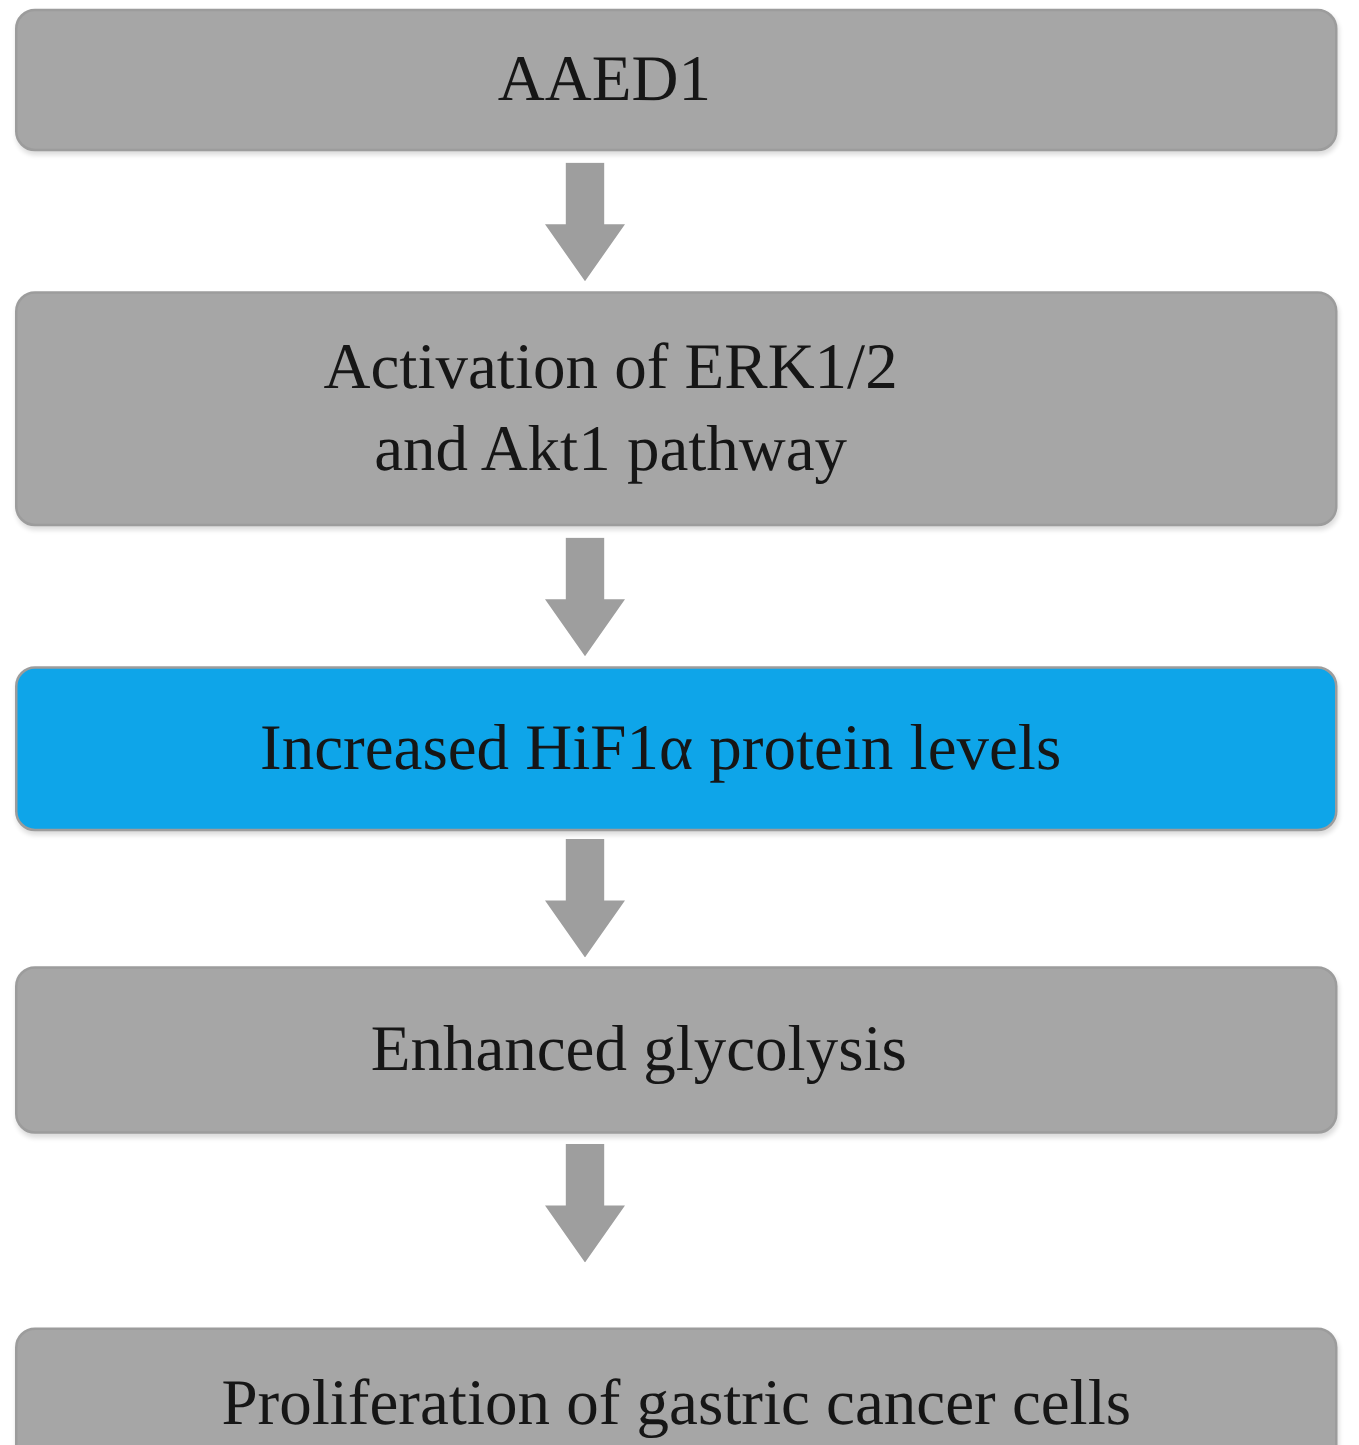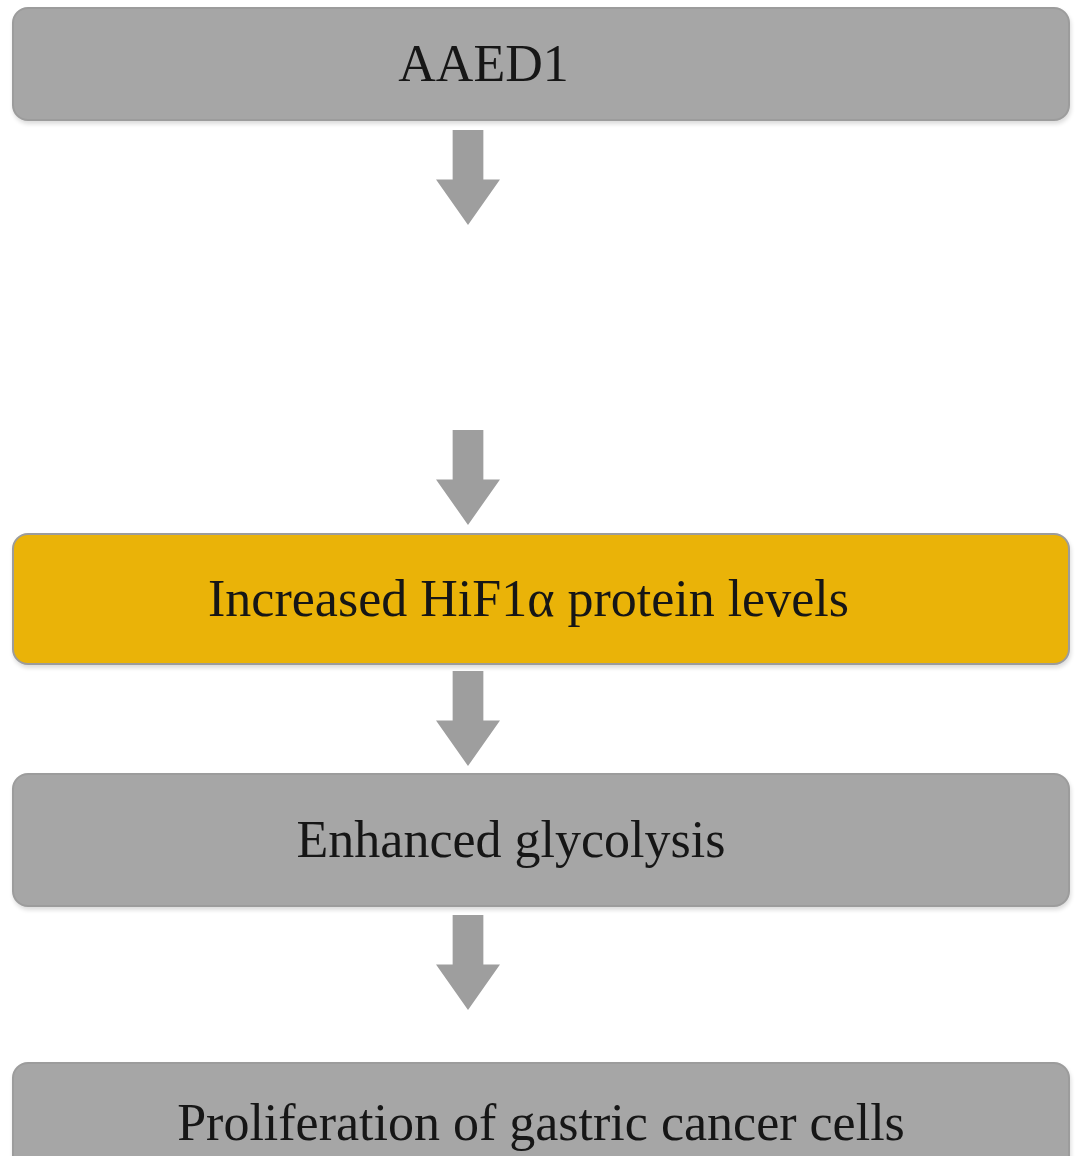--- a/index.html
+++ b/index.html
@@ -55,24 +55,28 @@
 <body>
 
 <div class="stage" style="background: rgb(255, 255, 255);">
 
   <div class="node n1" style="background: rgb(166, 166, 166); border-color: rgb(156, 156, 156); color: rgb(22, 22, 22);">
     <span class="line">AAED1</span>
   </div>
 
   <div class="arrow a1" style="background: rgb(158, 158, 158);"></div>
 
+  <div class="node n2" style="background: rgb(166, 166, 166); border-color: rgb(156, 156, 156); color: rgb(22, 22, 22);">
+    <span class="line">Activation of ERK1/2</span>
+    <span class="line">and Akt1 pathway</span>
+  </div>
 
   <div class="arrow a2" style="background: rgb(158, 158, 158);"></div>
 
-  <div class="node n3" style="background: #eab308; border-color: rgb(156, 156, 156); color: rgb(22, 22, 22);">
+  <div class="node n3" style="background: #0ea5e9; border-color: rgb(156, 156, 156); color: rgb(22, 22, 22);">
     <span class="line">Increased HiF1α protein levels</span>
   </div>
 
   <div class="arrow a3" style="background: rgb(158, 158, 158);"></div>
 
   <div class="node n4" style="background: rgb(166, 166, 166); border-color: rgb(156, 156, 156); color: rgb(22, 22, 22);">
     <span class="line">Enhanced glycolysis</span>
   </div>
 
   <div class="arrow a4" style="background: rgb(158, 158, 158);"></div>

